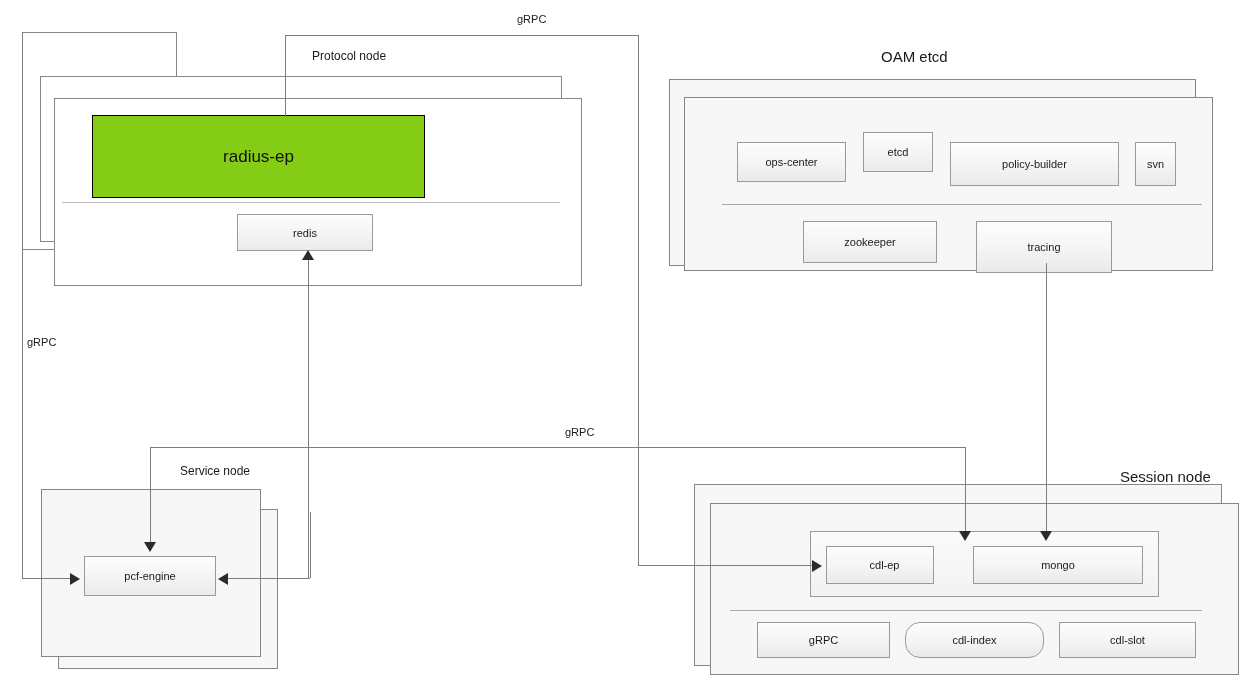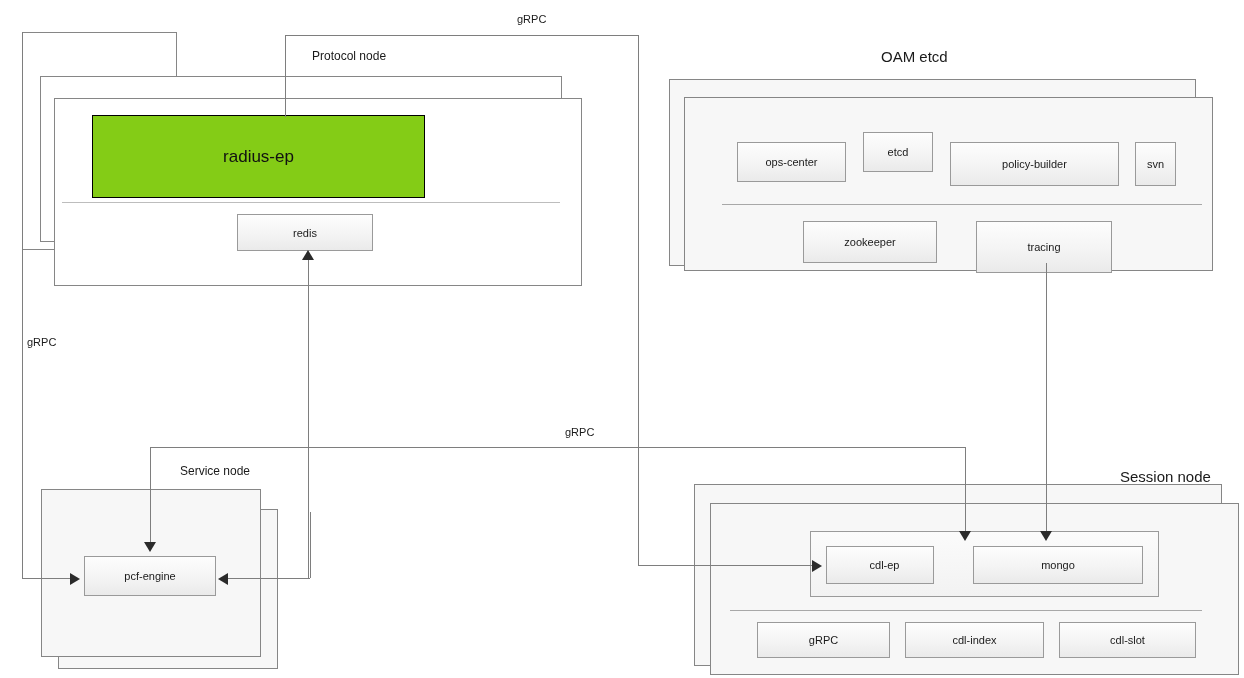--- a/index.html
+++ b/index.html
@@ -117,21 +117,21 @@
   </div>
   <div class="chip" style="left:973px; top:546px; width:170px; height:38px;">
     <span>mongo</span>
   </div>
 
   <div class="rule" style="left:730px; top:610px; width:472px;"></div>
 
   <div class="chip" style="left:757px; top:622px; width:133px; height:36px;">
     <span>gRPC</span>
   </div>
-  <div class="chip" style="left:905px; top:622px; width:139px; height:36px;">
+  <div class="chip" style="left:905px; top:622px; width:139px; height:36px;border-radius:15px;">
     <span>cdl-index</span>
   </div>
   <div class="chip" style="left:1059px; top:622px; width:137px; height:36px;">
     <span>cdl-slot</span>
   </div>
 
   <div class="ln v thin" style="left:285px; top:35px;  height:82px;"></div>
   <div class="ln h thin" style="left:285px; top:35px;  width:353px;"></div>
   <div class="ln v thin" style="left:638px; top:35px;  height:530px;"></div>
   <div class="ln h thin" style="left:638px; top:565px; width:182px;"></div>

